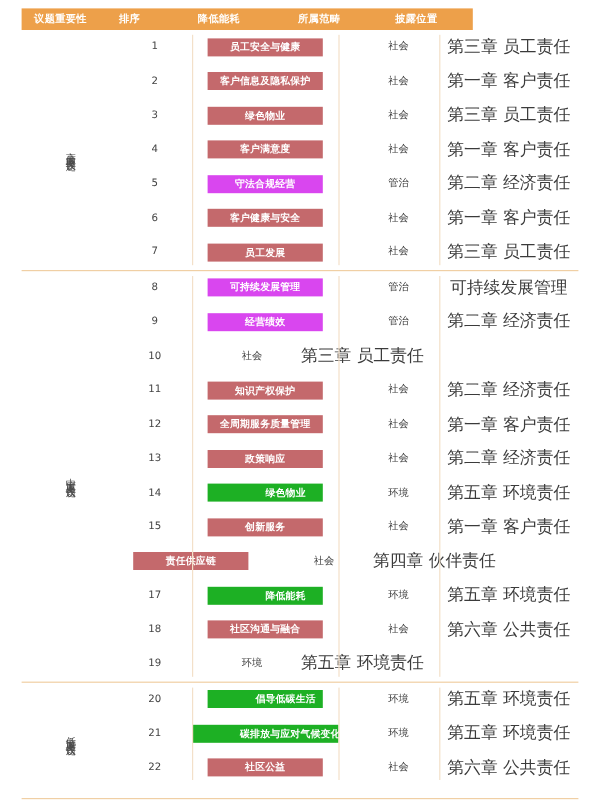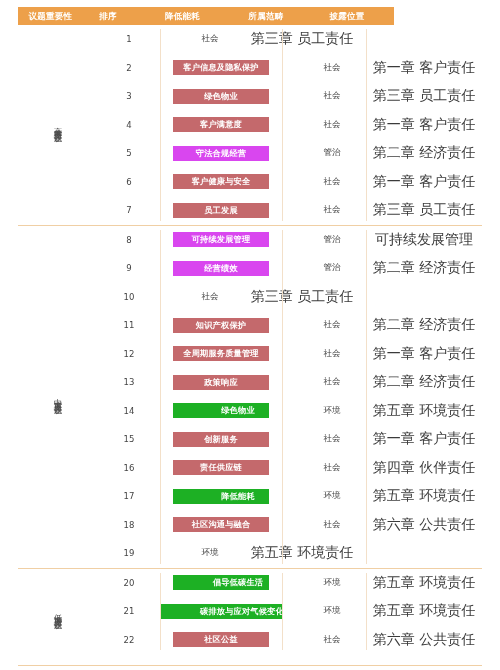--- a/index.html
+++ b/index.html
@@ -176,20 +176,23 @@
   </div>
 
   <div class="table-body" id="table-body">
       <div class="section">
         <div class="section-label">
           <span class="vtext">高度重要议题</span>
         </div>
         <div class="section-rows">
           <div class="row">
             <div class="cell cell-rank">1</div>
+            <div class="cell cell-topic">
+              <span class="chip social">员工安全与健康</span>
+            </div>
             <div class="cell cell-scope">社会</div>
             <div class="cell cell-location">第三章 员工责任</div>
           </div>
           <div class="row">
             <div class="cell cell-rank">2</div>
             <div class="cell cell-topic">
               <span class="chip social">客户信息及隐私保护</span>
             </div>
             <div class="cell cell-scope">社会</div>
             <div class="cell cell-location">第一章 客户责任</div>
@@ -299,21 +302,20 @@
           </div>
           <div class="row">
             <div class="cell cell-rank">15</div>
             <div class="cell cell-topic">
               <span class="chip social">创新服务</span>
             </div>
             <div class="cell cell-scope">社会</div>
             <div class="cell cell-location">第一章 客户责任</div>
           </div>
           <div class="row">
-            <div class="cell cell-rank">16</div>
             <div class="cell cell-topic">
               <span class="chip social">责任供应链</span>
             </div>
             <div class="cell cell-scope">社会</div>
             <div class="cell cell-location">第四章 伙伴责任</div>
           </div>
           <div class="row">
             <div class="cell cell-rank">17</div>
             <div class="cell cell-topic">
               <span class="chip environ">降低能耗</span>

